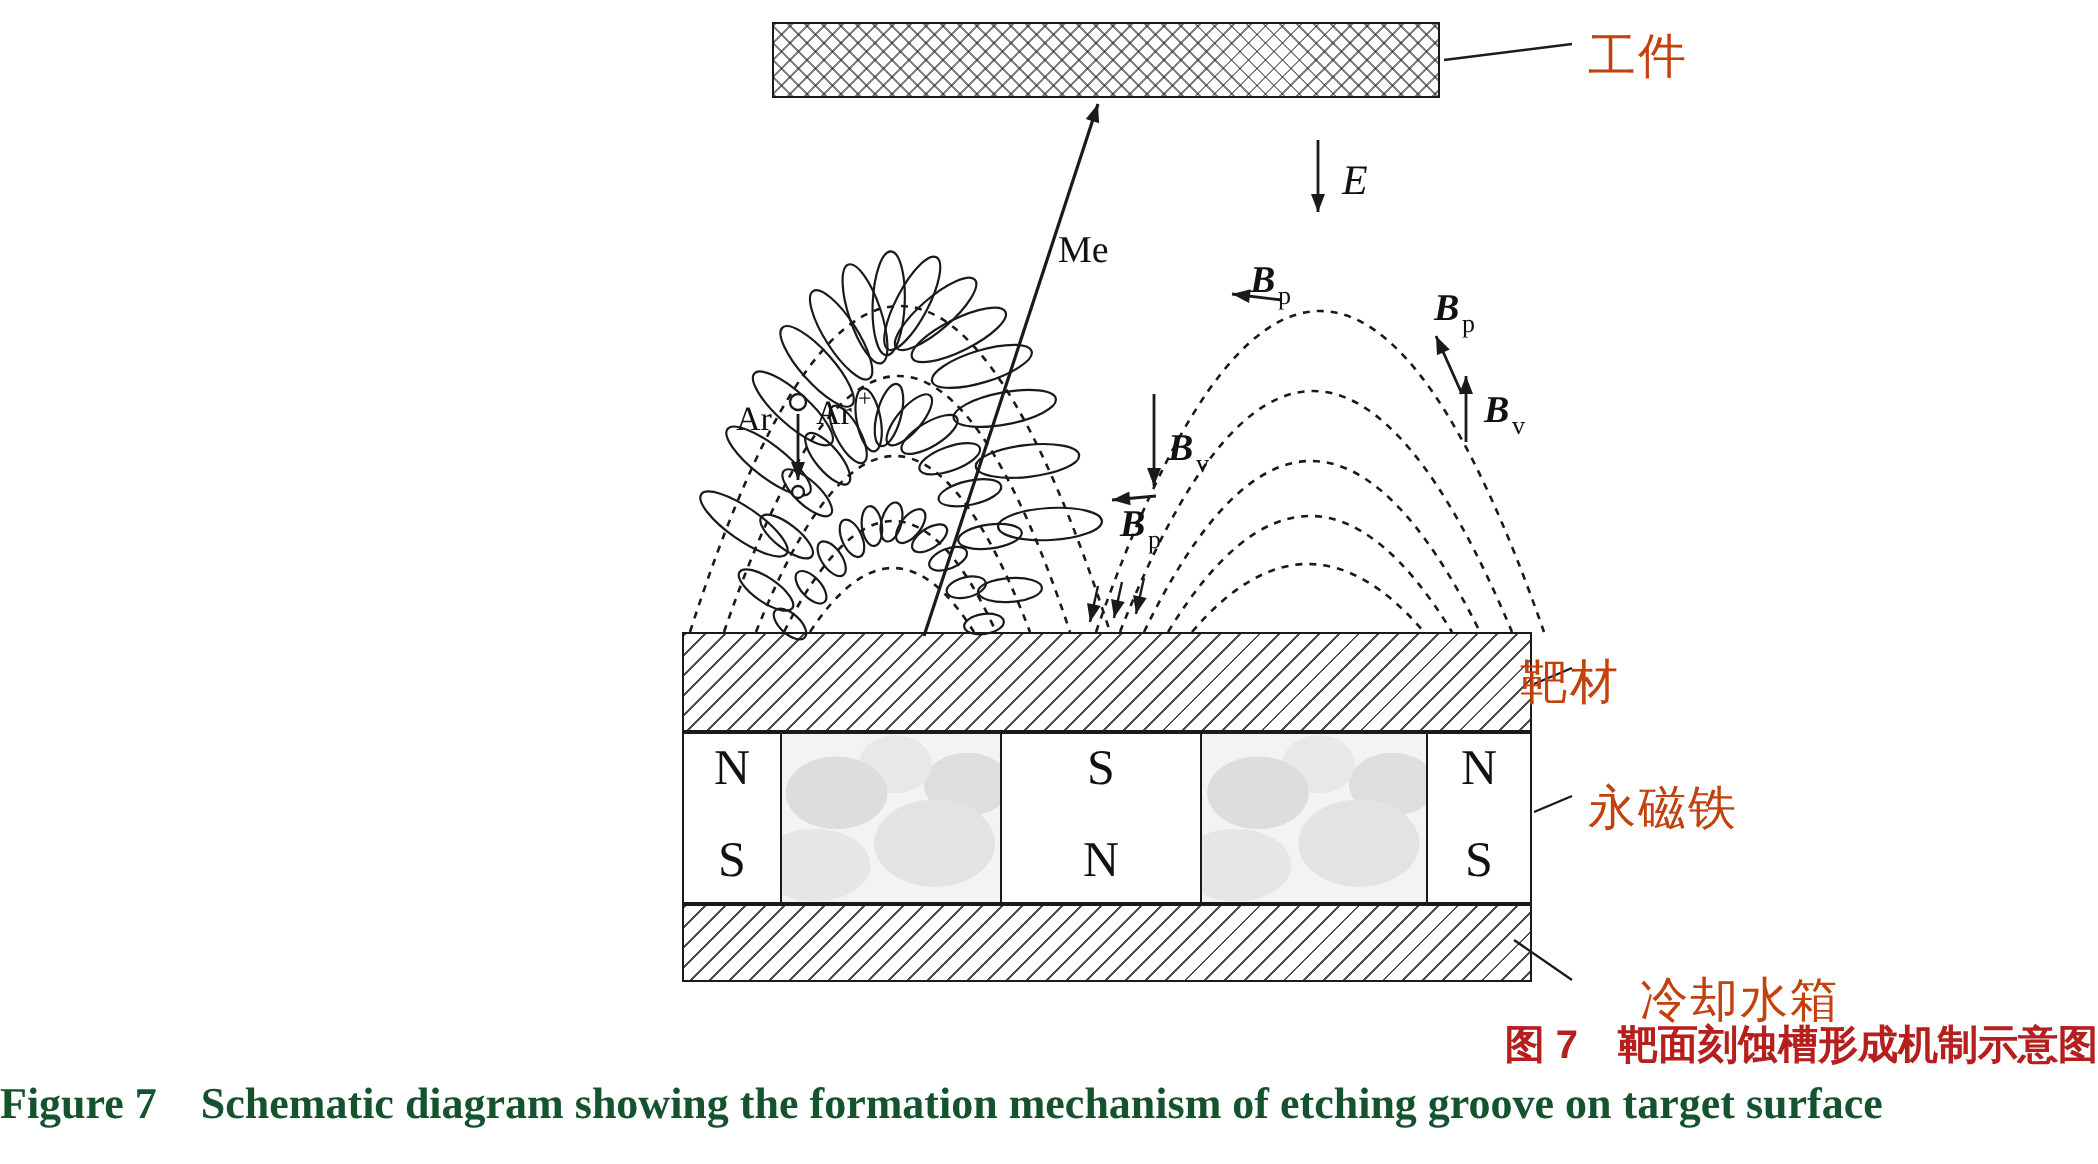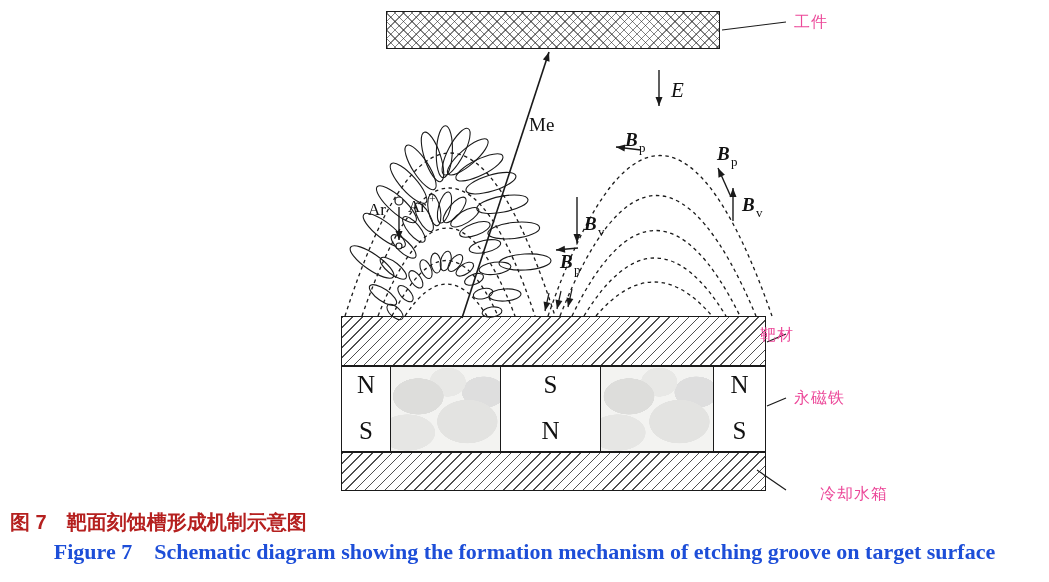--- a/index.html
+++ b/index.html
@@ -28,25 +28,25 @@
       radial-gradient(ellipse 46px 30px at 15% 78%, #e6e6e4 0 60%, transparent 61%);}
   .m-left{width:50px;}  .m-gap1{width:109px;} .m-mid{width:101px;}
   .m-gap2{width:112px;} .m-right{width:53px;}
   svg.overlay{position:absolute;left:0;top:0;width:1049px;height:582px;pointer-events:none;}
   .t-serif{font-family:"Liberation Serif",serif;font-size:19px;fill:#111;}
   .t-small{font-family:"Liberation Serif",serif;font-size:17px;fill:#111;}
   .t-bi{font-family:"Liberation Serif",serif;font-style:italic;font-weight:bold;font-size:19px;fill:#111;}
   .t-i{font-family:"Liberation Serif",serif;font-style:italic;font-size:21px;fill:#111;}
   .t-sub{font-family:"Liberation Serif",serif;font-size:13px;fill:#111;}
   .t-sup{font-family:"Liberation Serif",serif;font-size:12px;fill:#111;}
-  .side-label{position:absolute;font-size:16px;color:#ec4899;letter-spacing:1px;white-space:nowrap;}
-  .caption-zh{position:absolute;left:0;right:0;top:509px;text-align:left;
-    font-weight:bold;font-size:20px;color:#b5201f;white-space:pre;padding-left:10px;}
-  .caption-en{position:absolute;left:0;right:0;top:537px;text-align:center;
-    font-family:"Liberation Serif",serif;font-weight:bold;font-size:22px;color:#1d4ed8;white-space:pre;}
+  .side-label{position:absolute;font-size:24px;color:#c2410c;letter-spacing:1px;white-space:nowrap;}
+  .caption-zh{position:absolute;left:0;right:0;top:509px;text-align:right;
+    font-weight:bold;font-size:20px;color:#b5201f;white-space:pre;}
+  .caption-en{position:absolute;left:0;right:0;top:537px;
+    font-family:"Liberation Serif",serif;font-weight:bold;font-size:22px;color:#14532d;white-space:pre;}
 </style>
 </head>
 <body>
 
 <div class="canvas">
 
   <div class="bar workpiece"></div>
   <div class="bar target"></div>
   <div class="bar watertank"></div>
 

